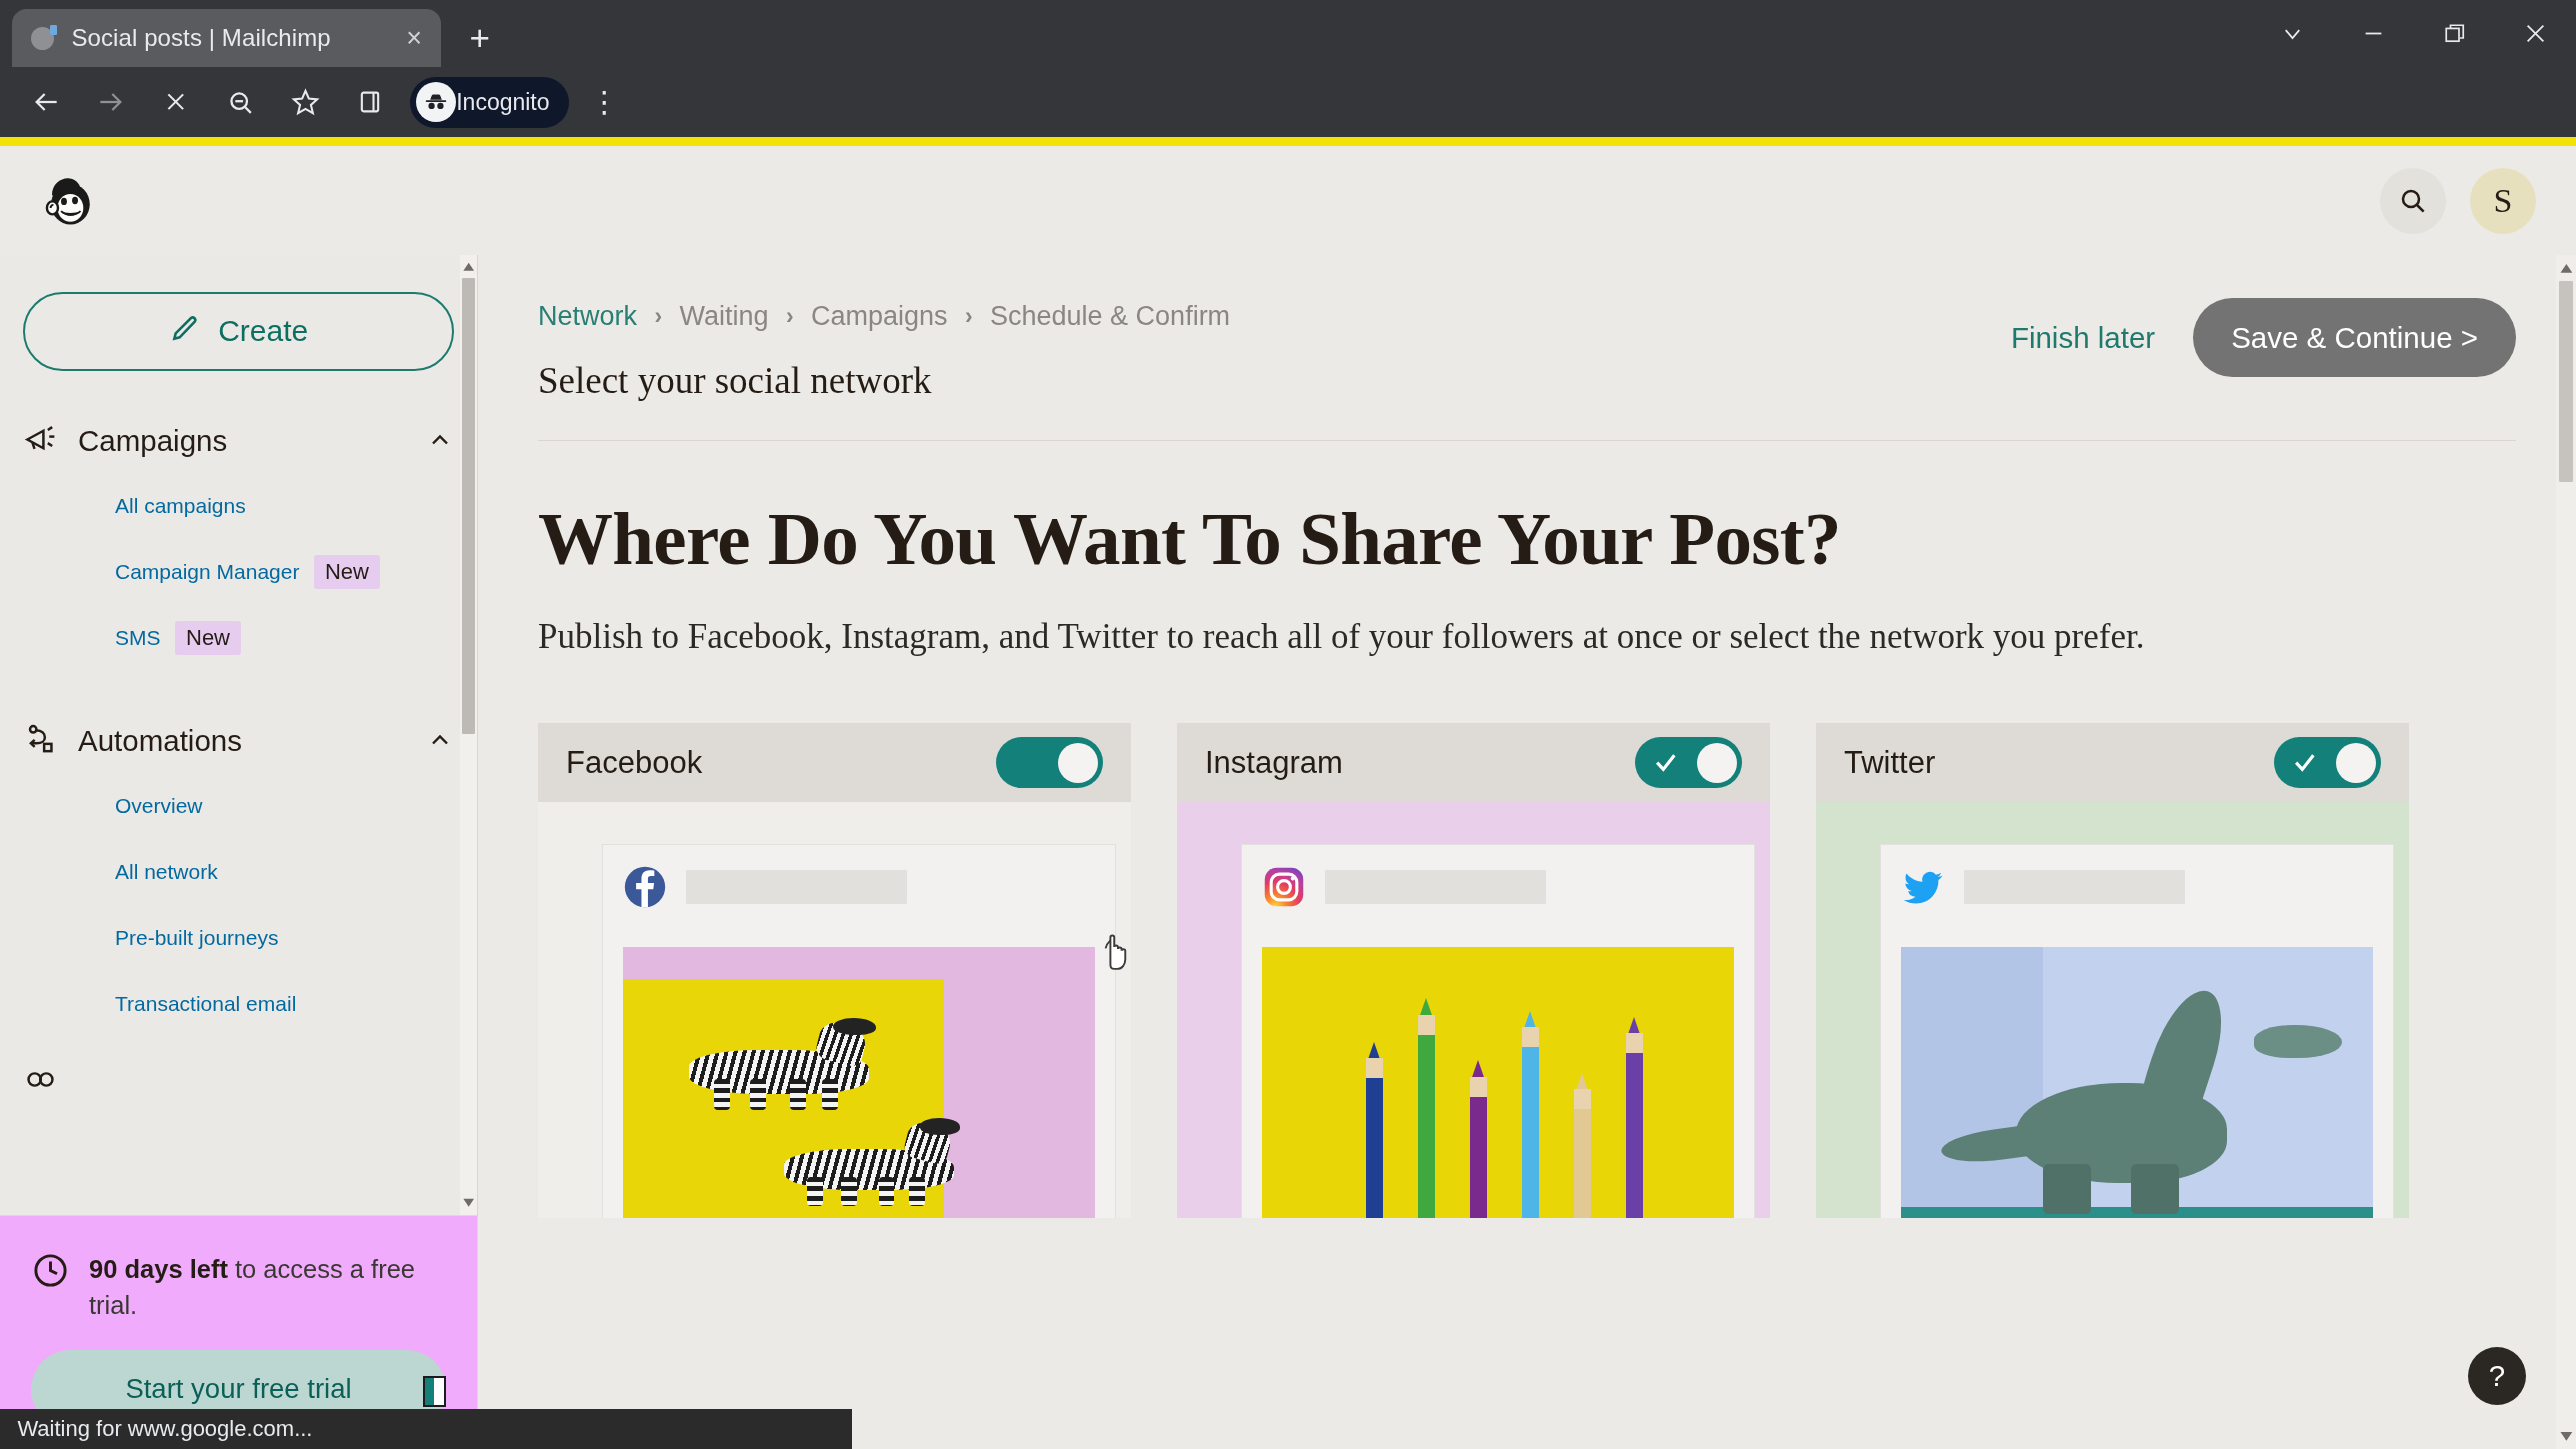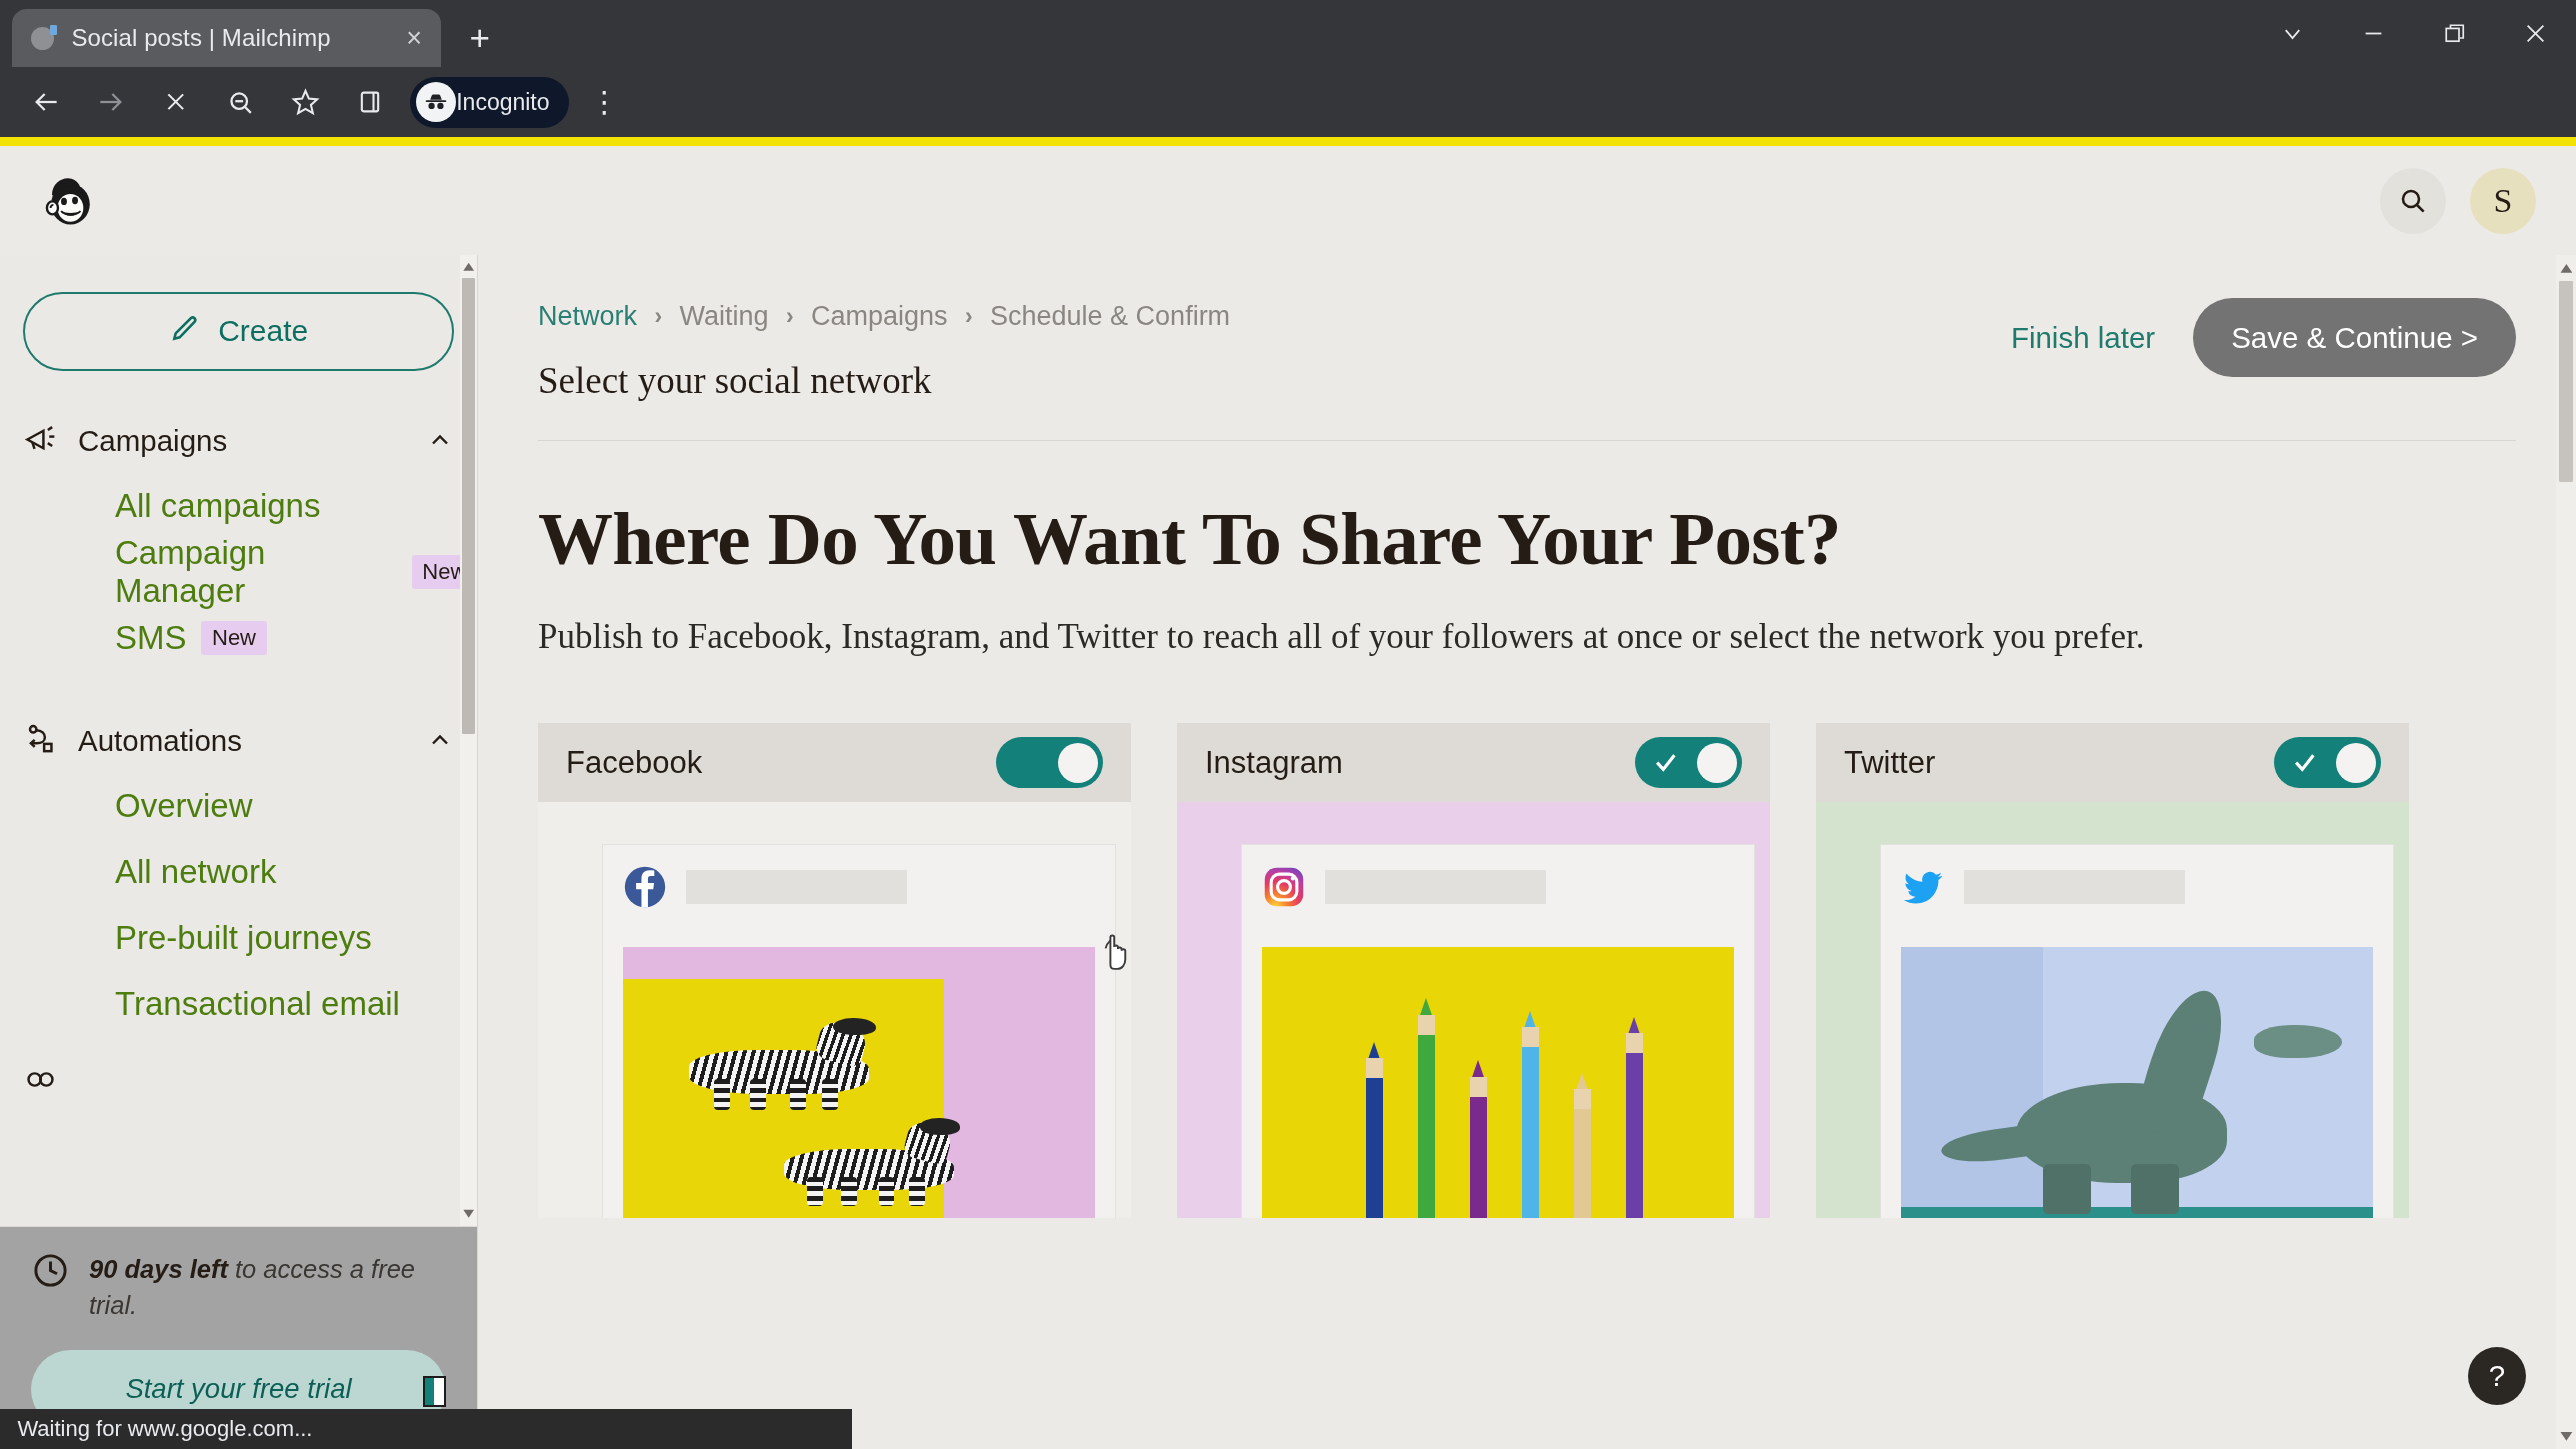--- a/index.html
+++ b/index.html
@@ -114,36 +114,36 @@
     gap: 17.4px; color: #0d6e62; font-size: 30px;
   }
   .nav-group { margin-top: 38px; }
   .nav-head {
     display: flex; align-items: center; padding: 0 23px; height: 64px; gap: 20px;
   }
   .nav-head-label { font-size: 29.5px; color: #241c15; flex: 1 1 auto; }
   .nav-sub {
     padding-left: 115px; height: 66px; display: flex; align-items: center; gap: 14.8px;
   }
-  .nav-sub-label { font-size: 33px; color: #4d7c0f; }
+  .nav-sub-label { font-size: 21px; color: #0369a1; }
   .badge-new {
     background: #e6cdef; color: #241c15; font-size: 22px; padding: 4px 10.7px; border-radius: 2.7px;
   }
 
   .sb-scrollbar {
     position: absolute; right: 0; top: 0; width: 17.4px; height: 100%;
     background: #f2f0ed; display: flex; flex-direction: column; align-items: center;
   }
   .sb-arrow { width: 17.4px; height: 23px; display:flex; align-items:center; justify-content:center; }
   .sb-track { flex: 1 1 auto; width: 17.4px; position: relative; }
   .sb-thumb { position: absolute; left: 2px; width: 13.4px; background: #bdbab5; border-radius: 1.3px; }
 
   .trial-card {
-    border-top: 0.7px solid #dddad5; background: #a3a3a3;
-    padding: 24px 31px 20px 31px; flex: 0 0 auto; position: relative; font-style: italic;
+    border-top: 0.7px solid #dddad5; background: #f0abfc;
+    padding: 35px 31px 20px 31px; flex: 0 0 auto; position: relative;
   }
   .trial-row { display: flex; gap: 19px; align-items: flex-start; }
   .trial-text { font-size: 25.5px; color: #3a3733; line-height: 1.42; }
   .trial-text b { color: #241c15; font-weight: 700; }
   .trial-btn {
     margin-top: 27px; height: 79px; background: #bcd7d1; border-radius: 40px;
     display: flex; align-items: center; justify-content: center;
     color: #0c5f56; font-size: 27.5px;
   }
 

